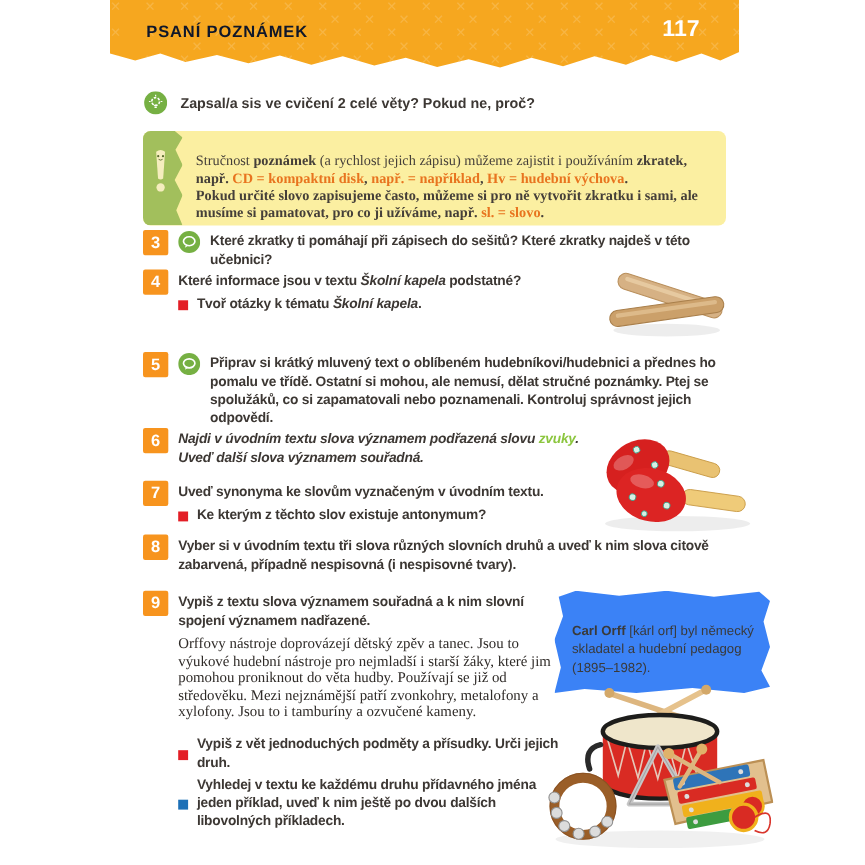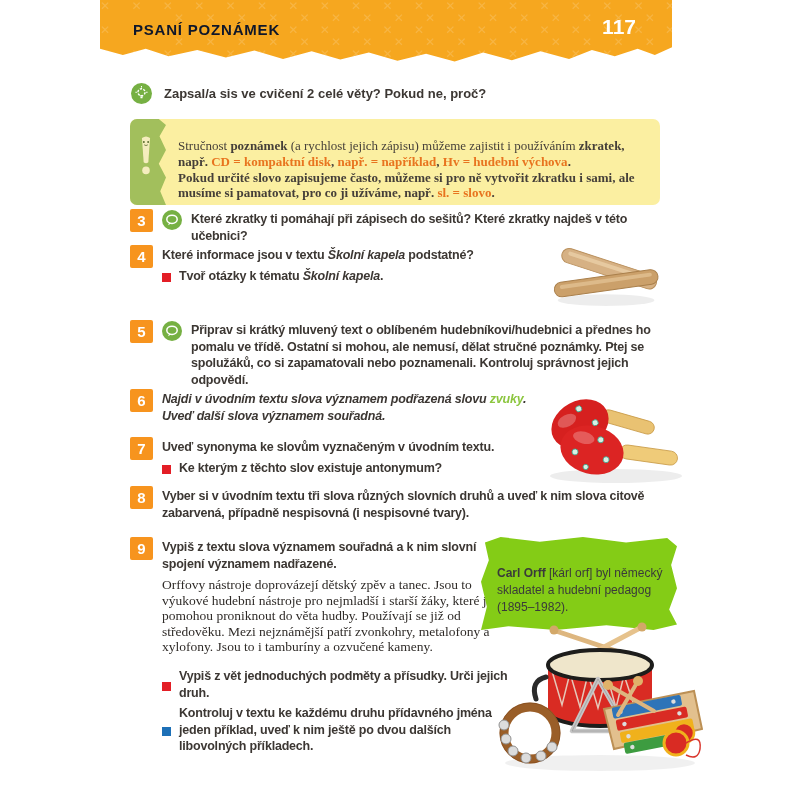--- a/index.html
+++ b/index.html
@@ -42,21 +42,21 @@
   .bullets{margin-top:4px;}
   .brow{display:flex;gap:8px;align-items:center;margin-top:4px;}
   .sq{width:9px;height:9px;margin-top:4px;flex:none;}
   .sq.red{background:#E31E26;}
   .sq.blue{background:#1D70B7;}
   .green-word{color:#8CC63F;}
   .serif-par{font-family:"Liberation Serif",serif;font-weight:400;font-size:13.5px;
     line-height:15.5px;letter-spacing:0;color:#2f2b28;margin-top:5px;}
 
   
-  .orff{position:absolute;left:481px;top:537px;width:196px;height:93px;background:#84cc16;
+  .orff{position:absolute;left:504px;top:537px;width:196px;height:93px;background:#3b82f6;
     clip-path:polygon(2% 6%,10% 0%,30% 5%,52% 0%,74% 6%,95% 1%,100% 10%,97% 30%,100% 55%,
       96% 78%,100% 94%,88% 100%,64% 95%,38% 100%,14% 96%,0% 100%,3% 75%,0% 48%,4% 25%);}
   .orff-text{position:absolute;left:16px;top:16px;right:12px;font-size:12px;line-height:17px;
     color:#3a3a3a;font-weight:400;}
   .orff-text .b{font-weight:800;}
   .img{position:absolute;}
 </style>
 </head>
 <body>
 
@@ -212,21 +212,21 @@
     <div class="ex-body" style="width:356px;">
       <p class="ex-line">Vypiš z textu slova významem souřadná a k nim slovní spojení významem nadřazené.</p>
       <p class="serif-par">Orffovy nástroje doprovázejí dětský zpěv a tanec. Jsou to výukové hudební nástroje pro nejmladší i starší žáky, které jim pomohou proniknout do věta hudby. Používají se již od středověku. Mezi nejznámější patří zvonkohry, metalofony a xylofony. Jsou to i tamburíny a ozvučené kameny.</p>
       <div class="bullets">
         <div class="brow">
           <span class="sq red"></span>
           <span>Vypiš z vět jednoduchých podměty a přísudky. Urči jejich druh.</span>
         </div>
         <div class="brow">
           <span class="sq blue"></span>
-          <span>Kontroluj v textu ke každému druhu přídavného jména jeden příklad, uveď k nim ještě po dvou dalších libovolných příkladech.</span>
+          <span>Vyhledej v textu ke každému druhu přídavného jména jeden příklad, uveď k nim ještě po dvou dalších libovolných příkladech.</span>
         </div>
       </div>
     </div>
   </div>
 
   <div class="orff">
     <p class="orff-text"><span class="b">Carl Orff</span><span> [kárl orf] byl německý skladatel a hudební pedagog (1895–1982).</span></p>
   </div>
 
   <div class="img" style="left:488px;top:615px;">

